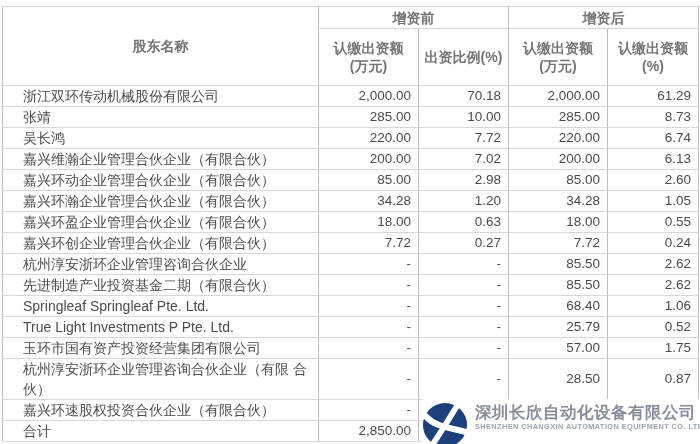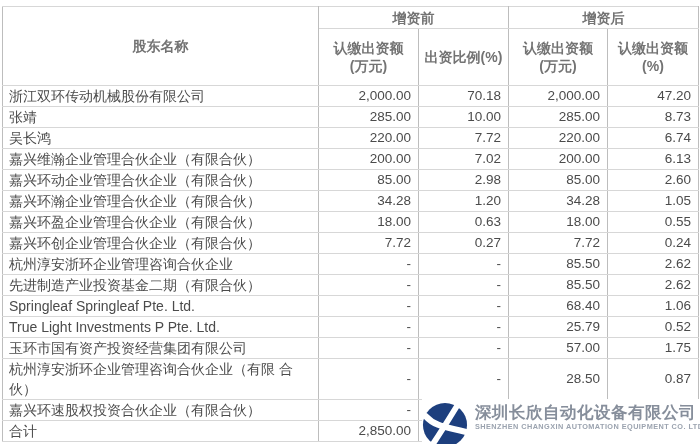--- a/index.html
+++ b/index.html
@@ -33,21 +33,21 @@
   .cap-table thead tr.group-row th { height: 21px; }
   .cap-table thead tr.sub-row th { height: 56px; }
   .cap-table td {
     height: 20px;
     color: #4b4b4b;
     line-height: 20px;
   }
   td.name-cell {
     font-size: 14px;
     text-align: left;
-    padding-left: 6px;
+    padding-left: 20px;
     padding-right: 2px;
   }
   td.num-cell {
     font-size: 13.5px;
     text-align: right;
     padding-right: 7px;
     white-space: nowrap;
   }
 
   
@@ -112,21 +112,21 @@
           <div>(%)</div>
         </th>
       </tr>
     </thead>
     <tbody id="table-body">
         <tr>
           <td class="name-cell">浙江双环传动机械股份有限公司</td>
           <td class="num-cell">2,000.00</td>
           <td class="num-cell">70.18</td>
           <td class="num-cell">2,000.00</td>
-          <td class="num-cell">47.20</td>
+          <td class="num-cell">61.29</td>
         </tr>
         <tr>
           <td class="name-cell">张靖</td>
           <td class="num-cell">285.00</td>
           <td class="num-cell">10.00</td>
           <td class="num-cell">285.00</td>
           <td class="num-cell">8.73</td>
         </tr>
         <tr>
           <td class="name-cell">吴长鸿</td>

